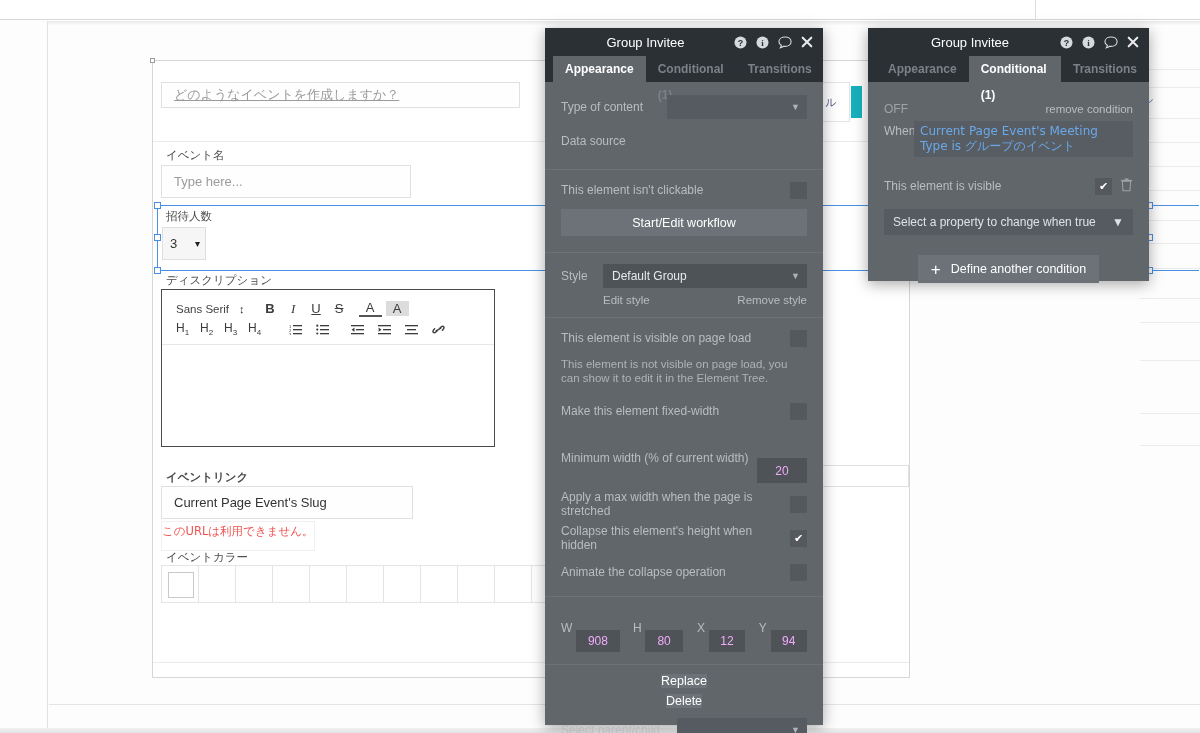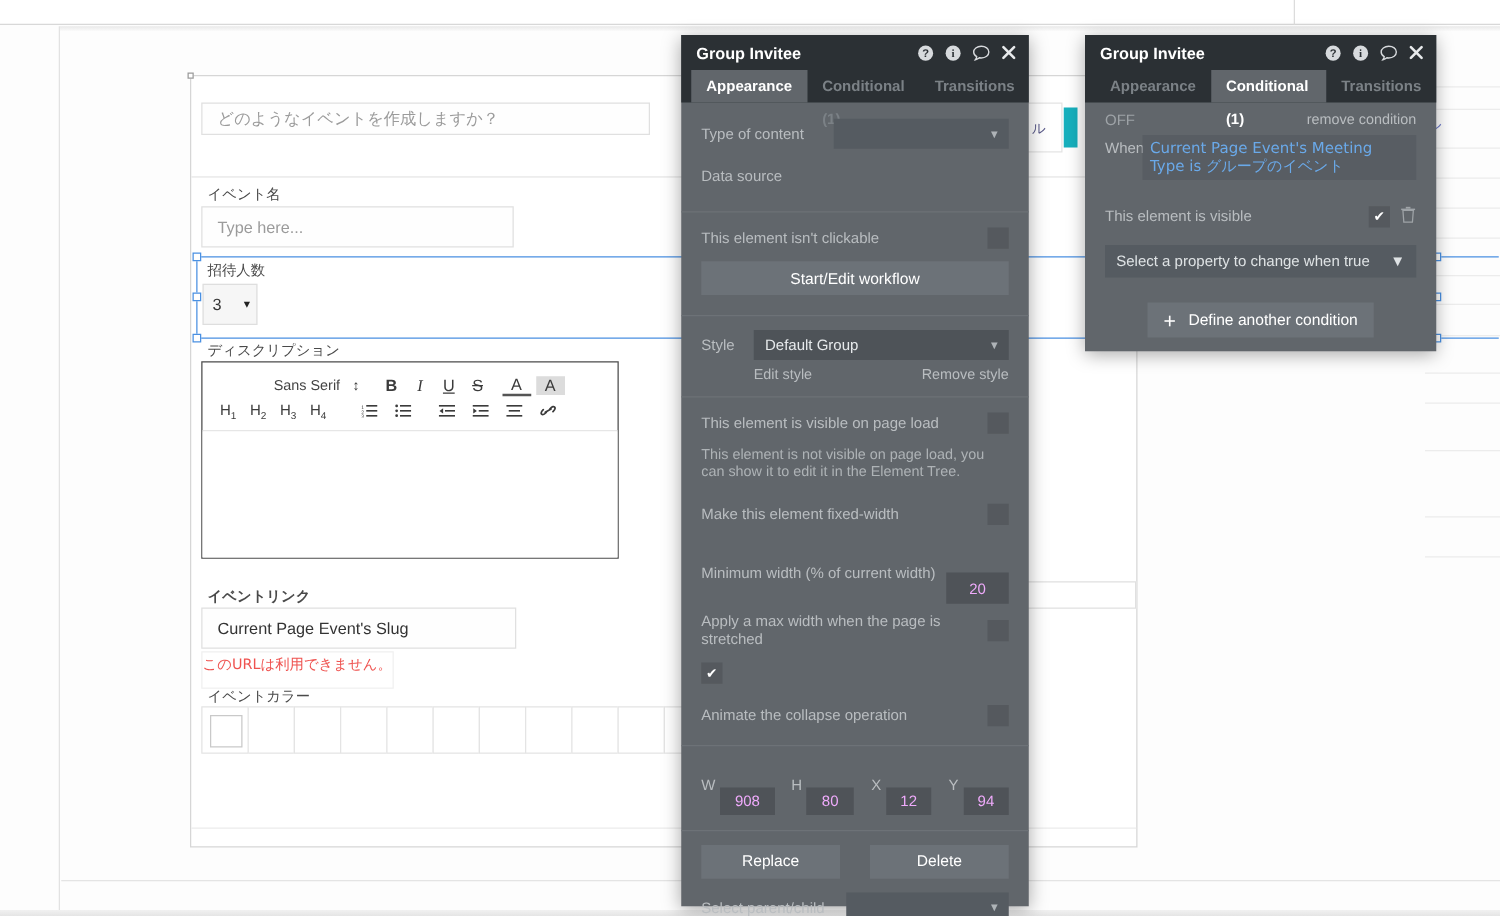--- a/index.html
+++ b/index.html
@@ -86,21 +86,21 @@
 
   #row-desc { position: absolute; left: 153px; top: 272px; width: 756px; height: 190px; }
   #lbl-desc { position: absolute; left: 0; top: 0px; }
   #rte {
     position: absolute; left: 8px; top: 16px; width: 334px; height: 158px;
     border: 1px solid #4b4b4b; background: #ffffff;
   }
   .rte-toolbar { height: 55px; border-bottom: 1px solid #e6e6e6; position: relative; }
   .rte-r1 { position: absolute; left: 14px; top: 10px; display: flex; align-items: center; gap: 0; }
   .rte-r2 { position: absolute; left: 14px; top: 30px; display: flex; align-items: center; }
-  .tb-fontname { font-size: 11.5px; color: #444; margin-left: 43px; }
+  .tb-fontname { font-size: 11.5px; color: #444; }
   .tb-upd { font-size: 11px; color: #333; margin-left: 10px; }
   .tb-btn {
     font-size: 13px; color: #3b3b3b; width: 23px; text-align: center;
     display: inline-block;
   }
   .tb-h { font-size: 12px; color: #3b3b3b; width: 24px; display: inline-block; text-align: left; }
   .tb-h sub { font-size: 8px; }
   .tb-ic { width: 27px; display: inline-block; text-align: center; color: #3b3b3b; }
   .tb-ic svg { vertical-align: middle; }
   .rte-body { height: 101px; background: #fff; }
@@ -166,21 +166,21 @@
   
   .panel {
     position: absolute; background: #61666b;
     box-shadow: 0 3px 14px rgba(0,0,0,0.35);
     font-size: 12px; color: #cfd3d6;
   }
   .panel-head {
     height: 28px; background: #2b3034; display: flex; align-items: center;
     padding: 0 10px 0 12px; color: #ffffff;
   }
-  .panel-title { font-size: 13px; font-weight: bold; flex: 1; }
+  .panel-title { font-size: 13px; font-weight: normal; flex: 1; text-align: center; }
   .head-icons { display: flex; align-items: center; gap: 9px; }
   .head-icons svg { display: block; }
   .tabs { display: flex; height: 26px; background: #2b3034; padding-left: 8px; }
   .tab {
     padding: 0 12px; height: 26px; line-height: 26px; font-size: 12px;
     color: #7b8186; font-weight: bold;
   }
   .tab.active { background: #61666b; color: #ffffff; }
   .pbody { padding: 0; }
   .prow {
@@ -237,21 +237,21 @@
   <div class="top-strip">
     <div class="top-strip-divider"></div>
   </div>
   <div class="top-shadow"></div>
   <div class="left-rail"></div>
   <div class="canvas-area">
 
     <div class="form-card" style="left:103px; top:35px;">
       <div class="fc-corner" style="left:-3px; top:-3px;"></div>
 
-      <div class="txtbox" id="q-heading" style="left:8px; top:21px; width:359px; height:26px;">
+      <div class="txtbox" id="q-heading" style="left:8px; top:21px; width:359px; height:26px;text-decoration:underline;">
         <span class="jp">どのようなイベントを作成しますか？</span>
       </div>
       <div class="row-sep" style="position:absolute; left:0; top:80px; width:100%;"></div>
 
       <div id="row-eventname" style="left:0; top:80px; width:756px;">
         <div class="field-label jp" id="lbl-eventname">イベント名</div>
         <div class="txtbox" id="inp-eventname">
           <span>Type here...</span>
         </div>
       </div>
@@ -495,20 +495,21 @@
         <span class="plabel">Minimum width (% of current width)</span>
         <span class="numbox" style="width:50px; height:25px;">20</span>
       </div>
 
       <div class="prow" style="margin-top:6px;">
         <span class="plabel">Apply a max width when the page is stretched</span>
         <span class="pcheck"></span>
       </div>
 
       <div class="prow" style="margin-top:4px;">
+        <span class="plabel">Collapse this element's height when hidden</span>
         <span class="pcheck">✔</span>
       </div>
 
       <div class="prow" style="margin-top:4px;">
         <span class="plabel">Animate the collapse operation</span>
         <span class="pcheck"></span>
       </div>
 
       <div class="pdiv" style="margin-top:9px;"></div>
 
@@ -518,21 +519,21 @@
         <span style="color:#b9bdc0; width:16px; text-align:center; margin-left:10px;">H</span>
         <span class="numbox" style="width:40px;">80</span>
         <span style="color:#b9bdc0; width:16px; text-align:center; margin-left:10px;">X</span>
         <span class="numbox" style="width:38px;">12</span>
         <span style="color:#b9bdc0; width:16px; text-align:center; margin-left:10px;">Y</span>
         <span class="numbox" style="width:38px;">94</span>
       </div>
 
       <div class="pdiv" style="margin-top:12px;"></div>
 
-      <div class="prow" style="margin-top:9px; gap:24px;">
+      <div class="prow" style="margin-top:9px; gap:6px;flex-direction:column;">
         <span class="pbtn" style="flex:1;">Replace</span>
         <span class="pbtn" style="flex:1;">Delete</span>
       </div>
 
       <div class="prow" style="margin-top:7px;">
         <span class="plabel">Select parent/child</span>
         <span class="pdrop" style="width:130px;">
           <span></span>
           <span class="dcaret">▼</span>
         </span>
@@ -573,21 +574,21 @@
         </span>
       </span>
     </div>
     <div class="tabs">
       <div class="tab">Appearance</div>
       <div class="tab active">Conditional (1)</div>
       <div class="tab">Transitions</div>
     </div>
 
     <div class="pbody">
-      <div class="prow" style="min-height:20px; margin-top:4px;">
+      <div class="prow" style="min-height:20px; margin-top:17px;">
         <span class="plabel" style="color:#9ea3a7;">OFF</span>
         <span class="minilink">remove condition</span>
       </div>
 
       <div style="display:flex; padding:0 16px; align-items:flex-start; margin-top:2px;">
         <span style="color:#b9bdc0; width:30px; padding-top:3px;">When</span>
         <span class="cond-when-val jp">Current Page Event's Meeting Type is グループのイベント</span>
       </div>
 
       <div class="prow" style="margin-top:14px;">

